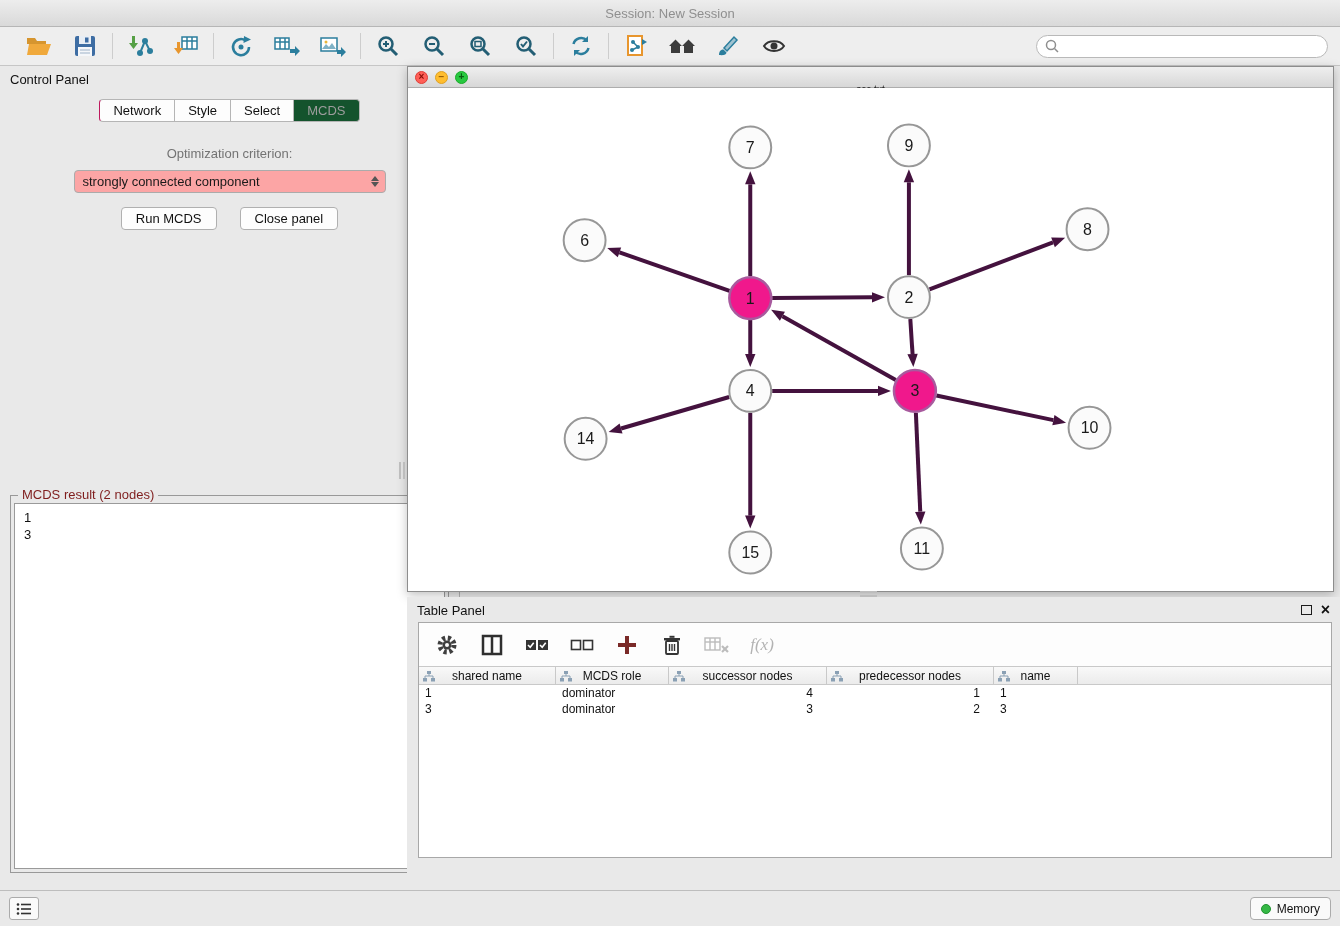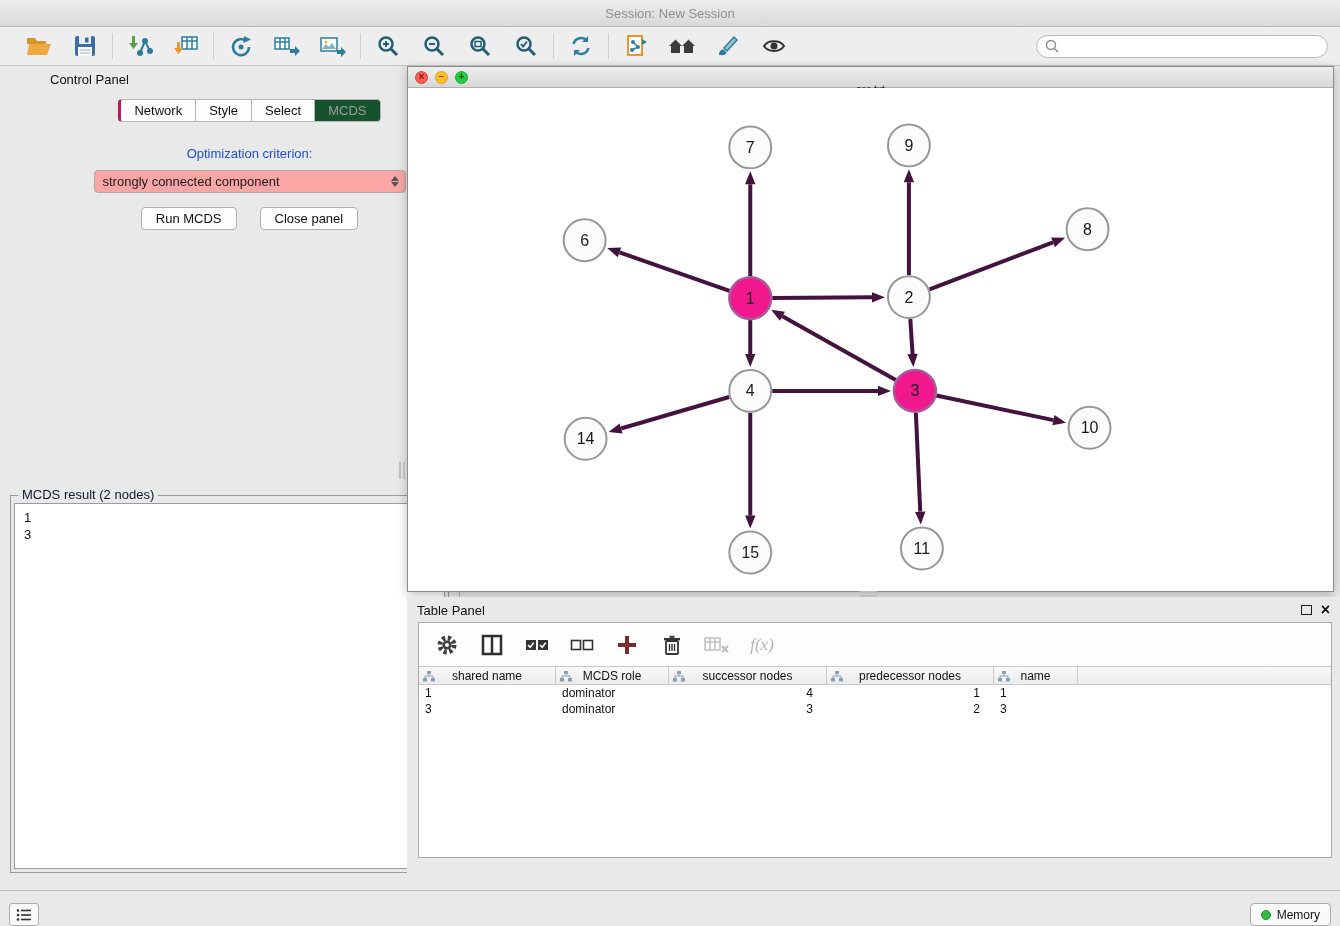--- a/index.html
+++ b/index.html
@@ -30,51 +30,51 @@
   .tb-btn { width:30px; height:30px; display:flex; align-items:center; justify-content:center; cursor:default; }
   .search-box {
     margin-left:auto; width:292px; height:23px; background:#ffffff;
     border:1px solid #b9b9b9; border-radius:12px;
     display:flex; align-items:center; padding:0 8px; gap:4px;
   }
   .search-box input { border:none; outline:none; flex:1; font-size:12px; background:transparent; font-family:"Liberation Sans",sans-serif; }
   
   .control-panel {
     position:absolute; left:0; top:66px; width:460px; height:824px;
-    background:#e9e9e9; border-right:1px solid #b3b3b3;padding-left:40px;
+    background:#e9e9e9; border-right:1px solid #b3b3b3;
   }
   .panel-header { height:26px; display:flex; align-items:center; padding:0 10px; font-size:13px; color:#111; }
   .win-icons { margin-left:auto; display:flex; gap:9px; align-items:center; }
   .float-icon { width:11px; height:10px; border:1.5px solid #1b1b1b; display:inline-block; }
   .close-x { font-size:16px; font-weight:bold; color:#111; line-height:12px; }
   .tabs-row { display:flex; justify-content:center; margin-top:7px; }
   .seg {
     font-size:13px; padding:3px 13px; background:#fdfdfd;
     border:1px solid #b5b5b5; border-left:none; color:#111; cursor:default; white-space:nowrap;
   }
-  .seg:first-child { border-left:3px solid #be185d; border-radius:4px 0 0 4px; }
+  .seg:first-child { border-left:1px solid #be185d; border-radius:4px 0 0 4px; }
   .seg:last-child { border-radius:0 4px 4px 0; }
   .seg.active { background:#14532d; color:#9d9d9d; }
-  .opt-label { text-align:center; margin-top:24px; font-size:13px; color:#1d4ed8; }
+  .opt-label { text-align:center; margin-top:24px; font-size:13px; color:#737373; }
   .dropdown {
     margin:9px auto 0; width:312px; height:23px; background:#fca5a5;
     border:1px solid #ababab; border-radius:4px;
     display:flex; align-items:center; padding:0 2px 0 8px; font-size:13px;
   }
   .dd-arrows { margin-left:auto; width:16px; display:flex; flex-direction:column; align-items:center; gap:1px; }
   .dd-arrows i { display:block; width:0; height:0; border-left:4px solid transparent; border-right:4px solid transparent; }
   .dd-up { border-bottom:5px solid #555; }
   .dd-down { border-top:5px solid #555; }
   .btn-row { display:flex; justify-content:center; gap:23px; margin-top:14px; }
   .push-btn {
     font-size:13px; padding:3px 14px; background:#fdfdfd;
     border:1px solid #b0b0b0; border-radius:4px; color:#111; cursor:default;
   }
   .result-group { position:absolute; left:10px; right:10px; top:429px; bottom:17px; border:1px solid #999; }
-  .result-title { position:absolute; top:-9px; left:7px; background:#e9e9e9; padding:0 4px; font-size:13px; color:#0f172a; }
+  .result-title { position:absolute; top:-9px; left:7px; background:#e9e9e9; padding:0 4px; font-size:13px; color:#7f1d1d; }
   .result-box {
     position:absolute; left:3px; top:7px; right:3px; bottom:3px;
     background:#fff; border:1px solid #9a9a9a;
     font-size:13px; padding:5px 9px; line-height:17px; color:#111;
   }
   
   .network-window {
     position:absolute; left:407px; top:66px; width:927px; height:526px;
     background:#fff; border:1px solid #8d8d8d;
     box-shadow:0 3px 10px rgba(0,0,0,0.25);
@@ -118,21 +118,21 @@
   .gh-cell .glyph-slot { position:absolute; left:4px; top:4px; }
   .gh-fill { flex:1; }
   .grid-body { flex:1; overflow:hidden; background:#fff; }
   .grid-row { display:flex; height:16px; font-size:12px; color:#111; }
   .gr-cell { padding:1px 6px; white-space:nowrap; overflow:hidden; }
   .table-tabs { position:absolute; bottom:6px; left:0; right:0; display:flex; justify-content:center; }
   
   .statusbar {
     position:absolute; left:0; top:890px; width:1340px; height:36px;
     background:#e9e9e9; border-top:1px solid #bdbdbd;
-    display:flex; align-items:flex-end; padding:0 9px;
+    display:flex; align-items:center; padding:0 9px;
   }
   .menu-btn { width:30px; height:23px; background:#fafafa; border:1px solid #ababab; border-radius:3px; display:flex; align-items:center; justify-content:center; cursor:default; }
   .memory-btn {
     margin-left:auto; height:23px; background:#fafafa; border:1px solid #ababab;
     border-radius:4px; display:flex; align-items:center; gap:6px; padding:0 10px; font-size:12px; color:#111; cursor:default;
   }
   .mem-dot { width:10px; height:10px; border-radius:50%; background:#35b845; border:1px solid #219331; }
 </style>
 </head>
 <body>

